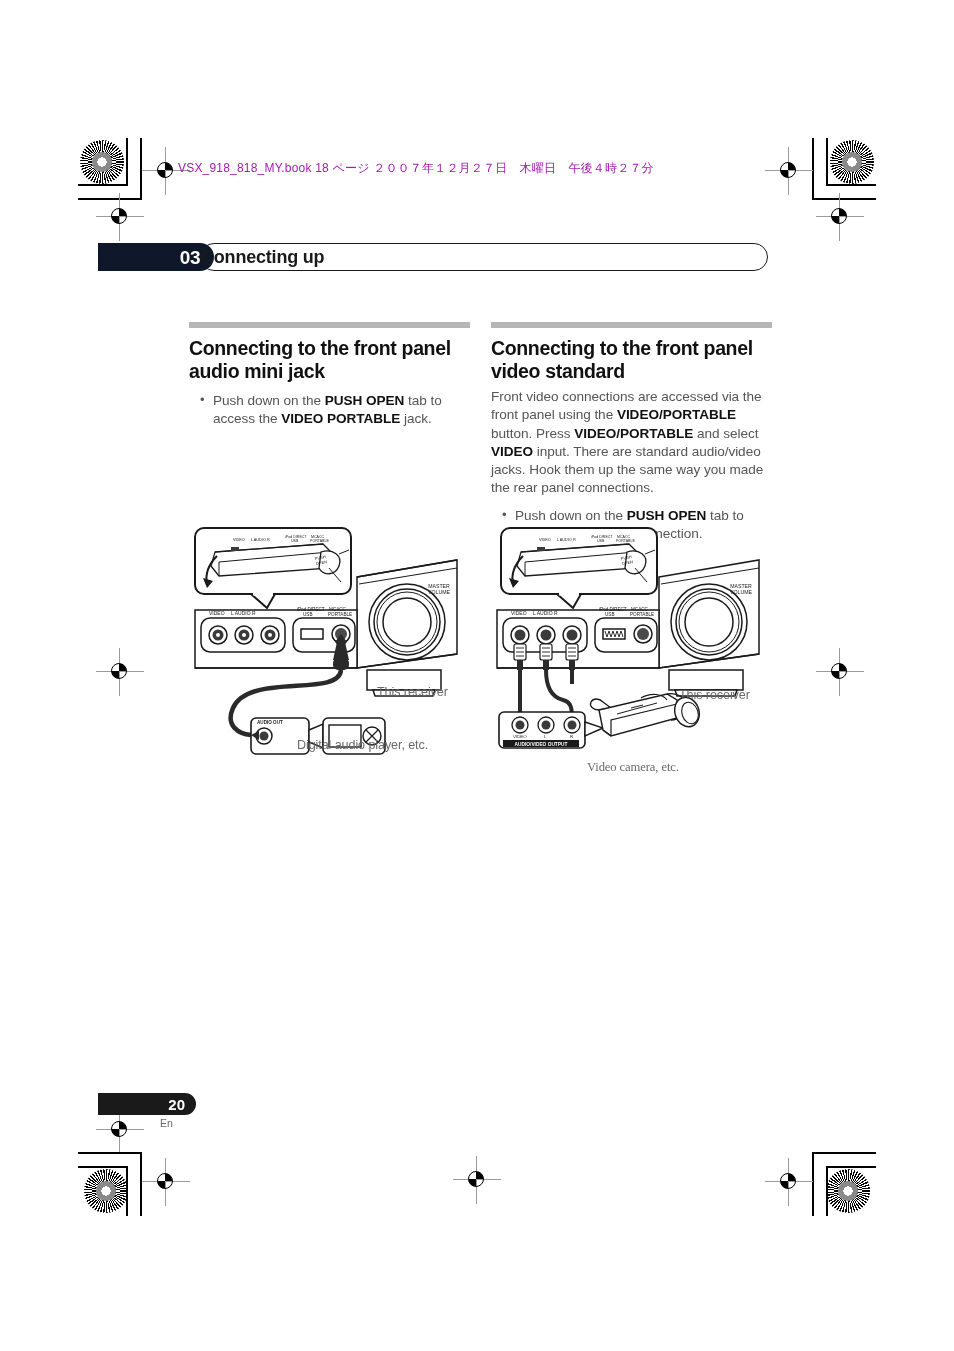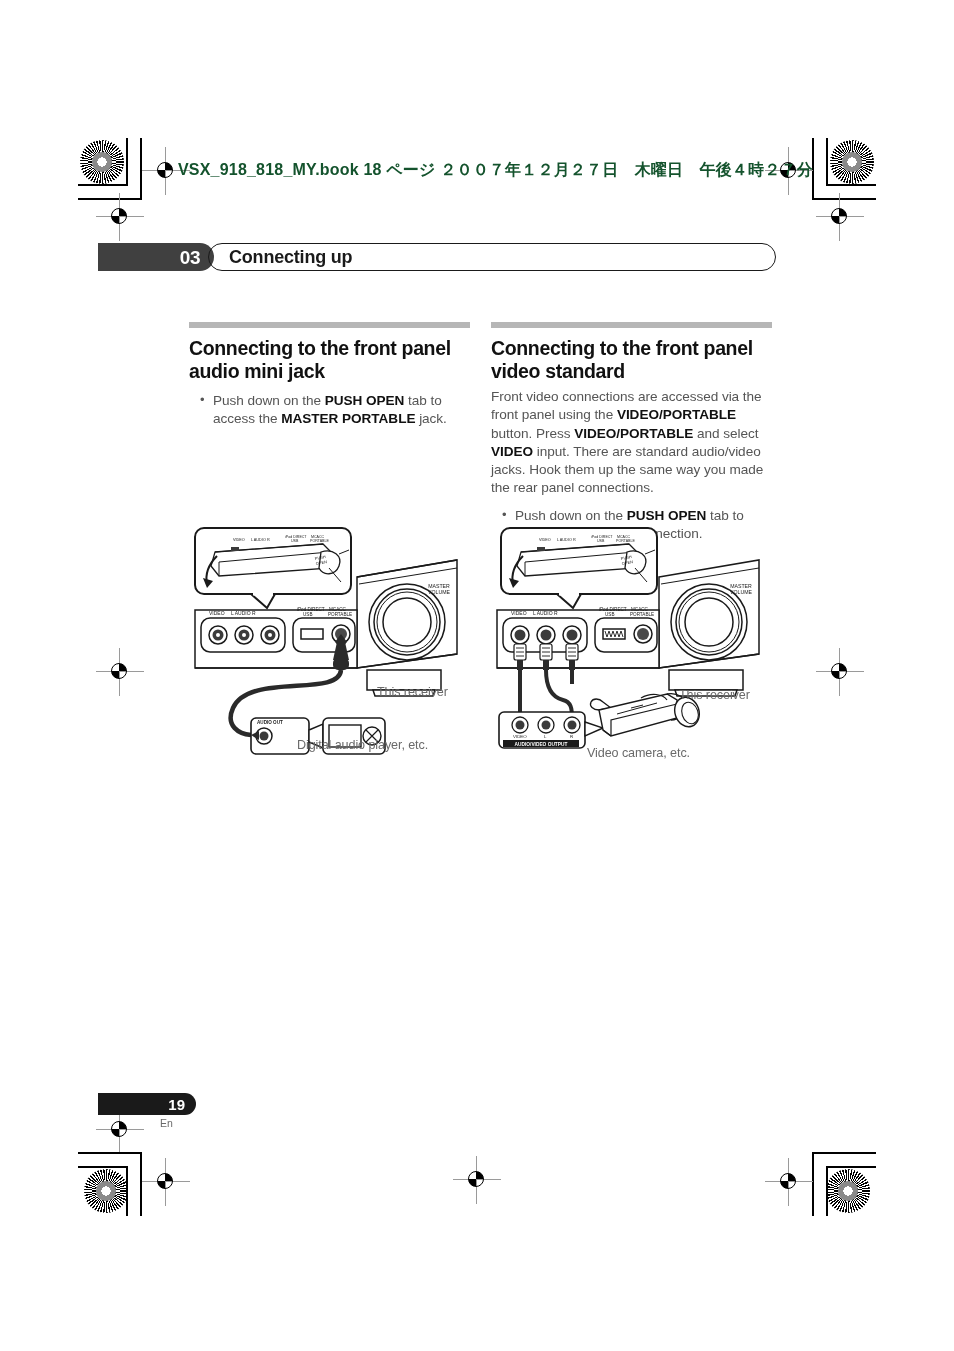--- a/index.html
+++ b/index.html
@@ -60,35 +60,34 @@
   .crop-line {
     position: absolute;
     background: #000;
   }
 
   
   .filename {
     position: absolute;
     left: 178px;
     top: 160px;
-    font-size: 16px;
+    font-size: 12px;
     letter-spacing: 0.2px;
-    color: #14532d;
+    color: #a21caf;
     white-space: nowrap;
-    font-weight: bold;
   }
 
   
   .chapter-bar {
     position: absolute;
     left: 98px;
     top: 243px;
     width: 116px;
     height: 28px;
-    background: #404040;
+    background: #0f172a;
     border-radius: 0 14px 14px 0;
     display: flex;
     align-items: center;
     justify-content: flex-end;
     box-sizing: border-box;
     padding-right: 14px;
   }
   .chapter-num {
     color: #fff;
     font-size: 19px;
@@ -100,22 +99,20 @@
     position: absolute;
     left: 200px;
     top: 243px;
     width: 568px;
     height: 28px;
     border: 1.6px solid #1a1a1a;
     border-radius: 14px;
     box-sizing: border-box;
     display: flex;
     align-items: center;
-    padding-left: 20px;
-    margin-left: 8px;
   }
   .chapter-title {
     font-size: 18px;
     font-weight: bold;
     letter-spacing: -0.2px;
     color: #1a1a1a;
   }
 
   
   .col {
@@ -303,21 +300,21 @@
   <span class="chapter-num">03</span>
 </div>
 <div class="chapter-pill">
   <span class="chapter-title">Connecting up</span>
 </div>
 
 <div class="col col-left">
   <div class="rule"></div>
   <h2 class="section-title">Connecting to the front panel audio mini jack</h2>
   <ul class="bullets">
-      <li>Push down on the <b>PUSH OPEN</b> tab to access the <b>MASTER PORTABLE</b> jack.</li>
+      <li>Push down on the <b>PUSH OPEN</b> tab to access the <b>VIDEO PORTABLE</b> jack.</li>
     </ul>
 </div>
 
 <div class="col col-right">
   <div class="rule"></div>
   <h2 class="section-title">Connecting to the front panel video standard</h2>
   <p class="body">Front video connections are accessed via the front panel using the <b>VIDEO/PORTABLE</b> button. Press <b>VIDEO/PORTABLE</b> and select <b>VIDEO</b> input. There are standard audio/video jacks. Hook them up the same way you made the rear panel connections.</p>
   <ul class="bullets">
       <li>Push down on the <b>PUSH OPEN</b> tab to access audio/video connection.</li>
     </ul>
@@ -507,19 +504,19 @@
       <path d="M120,214 L120,198 L186,182" stroke-width="1.2"></path>
       <path d="M126,192 L166,181" stroke-width="1"></path>
       <path d="M176,172 C186,170 196,176 196,184 C196,192 188,198 180,198" stroke-width="1.3"></path>
       <ellipse cx="196" cy="190" rx="12" ry="15" transform="rotate(-18 196 190)" stroke-width="1.4" fill="#ffffff"></ellipse>
       <ellipse cx="199" cy="191" rx="8" ry="11" transform="rotate(-18 199 191)" stroke-width="1.1"></ellipse>
       <path d="M150,176 C160,170 172,172 176,178" stroke-width="1.2"></path>
       <path d="M140,186 L152,183" stroke-width="1"></path>
     </g>
   </svg>
   <div class="caption" style="left:188px; top:166px;">This receiver</div>
-  <div class="caption" style="left:96px; top:224px;">Video camera, etc.</div>
+  <div class="caption" style="left:96px; top:238px;font-family:Liberation Serif, serif;">Video camera, etc.</div>
 </div>
 
 <div class="page-pill">
-  <span class="page-num">19</span>
+  <span class="page-num">20</span>
 </div>
 <div class="page-lang">En</div>
 
 </body></html>

